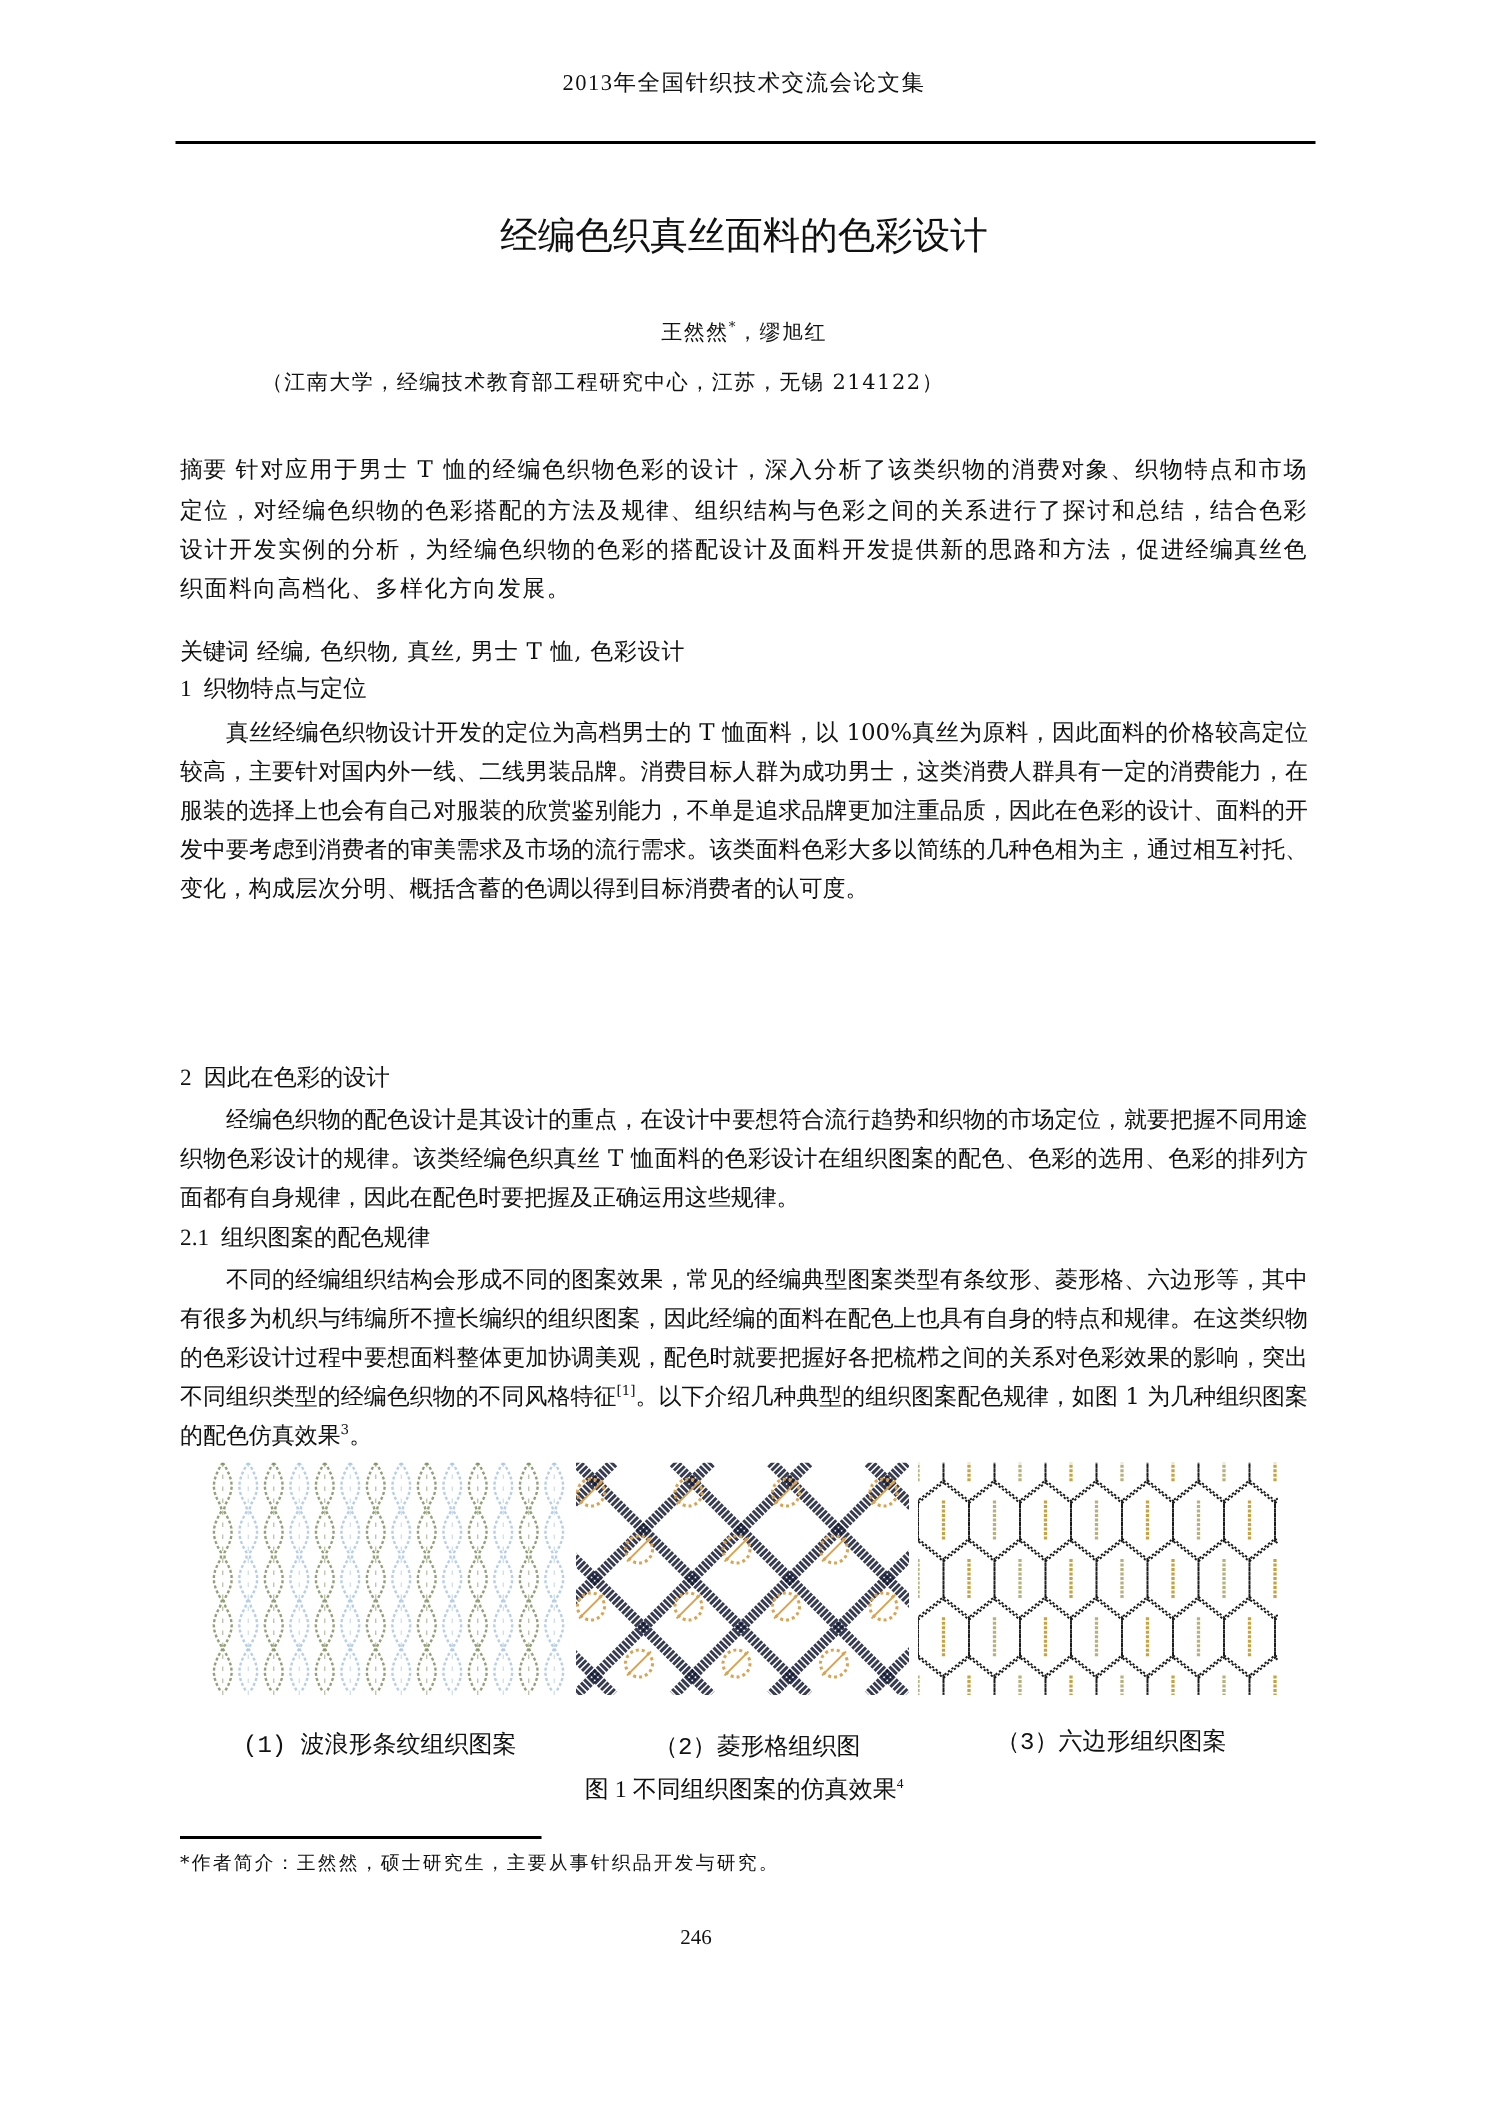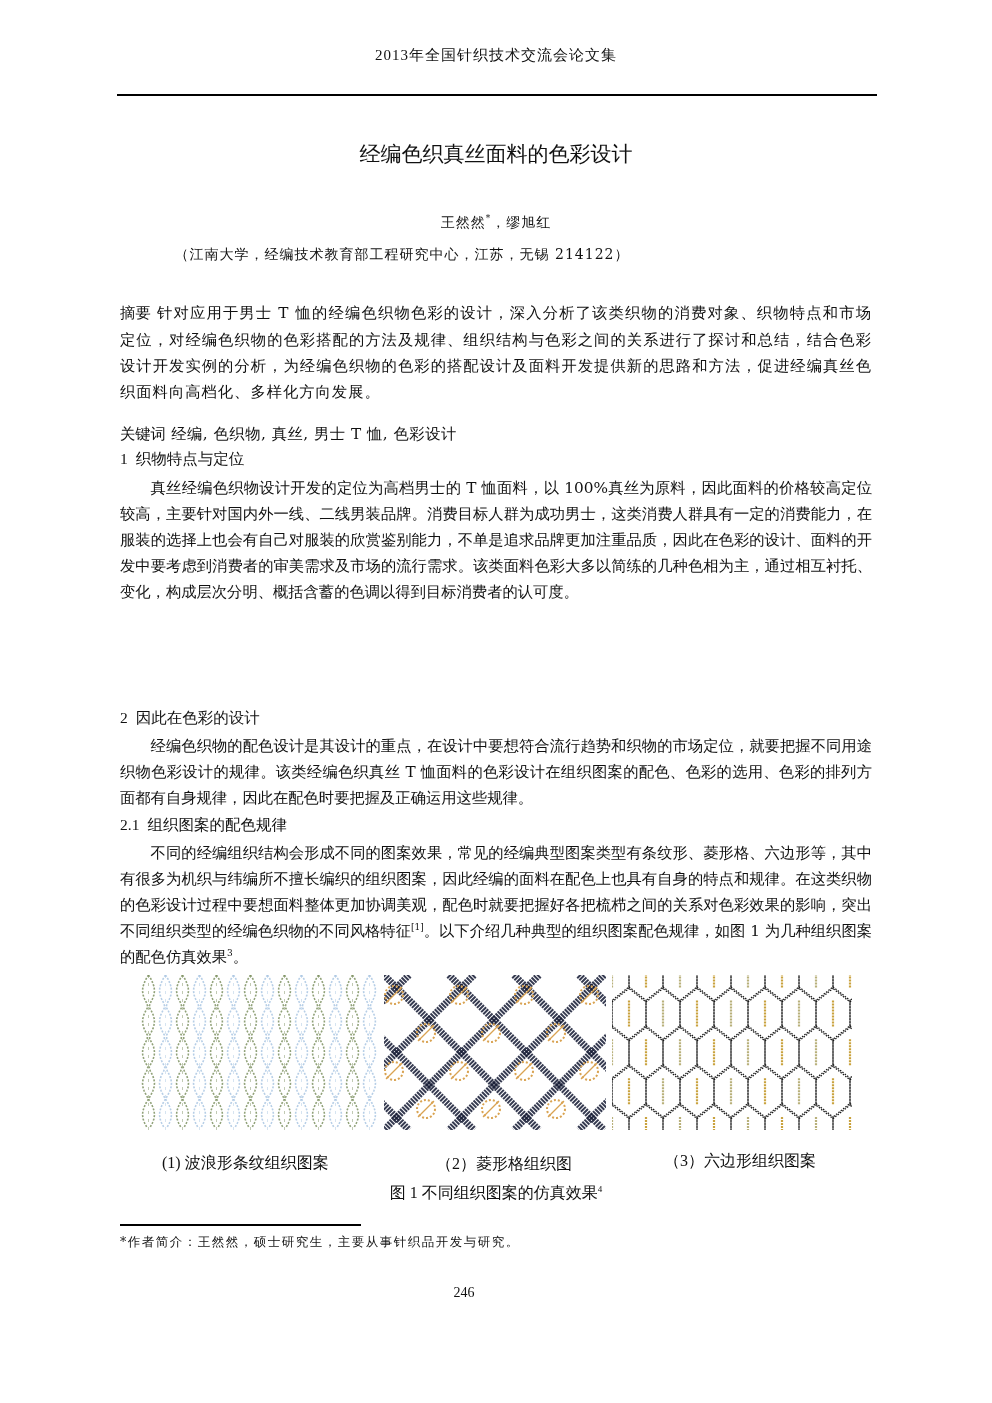--- a/index.html
+++ b/index.html
@@ -13,21 +13,21 @@
   .running-header {
     position: absolute; left: 0; width: 992px; top: 46px;
     text-align: center; font-size: 15px; letter-spacing: 1px;
     font-family: "Liberation Serif", "DejaVu Serif", serif;
   }
   .header-rule {
     position: absolute; left: 117px; width: 760px; top: 94px; height: 2px; background: #000;
   }
   .title {
     position: absolute; left: 0; width: 992px; top: 140px;
-    text-align: center; font-size: 21px;
+    text-align: center; font-size: 25px;
     font-family: "DejaVu Sans", "Liberation Sans", sans-serif;
   }
   .authors {
     position: absolute; left: 0; width: 992px; top: 213px;
     text-align: center; font-size: 14px; letter-spacing: 1px;
   }
   .authors sup { font-size: 9px; }
   .affiliation {
     position: absolute; left: 0; width: 804px; top: 246px;
     text-align: center; font-size: 14px; letter-spacing: 1px;
@@ -53,21 +53,21 @@
   sup.ref { font-size: 9px; vertical-align: super; line-height: 0; }
   .fig {
     position: absolute; top: 975px; height: 155px; overflow: hidden; background: #fff;
   }
   .fig svg { display: block; }
   .fig1 { left: 140px; width: 238px; }
   .fig2 { left: 384px; width: 222px; }
   .fig3 { left: 612px; width: 240px; }
   .subcap {
     position: absolute; top: 1153px; font-size: 16px;
-    font-family: Liberation Serif, serif;
+    font-family: Liberation Mono, monospace;
   }
   .subcap1 { left: 162px; }
   .subcap2 { left: 436px; top: 1154px; }
   .subcap3 { left: 664px; top: 1151px; }
   .figcap {
     position: absolute; left: 0; width: 992px; top: 1183px; text-align: center; font-size: 16px;
     font-family: "Liberation Serif", "DejaVu Serif", serif;
   }
   .figcap sup { font-size: 9px; }
   .footnote-rule {

